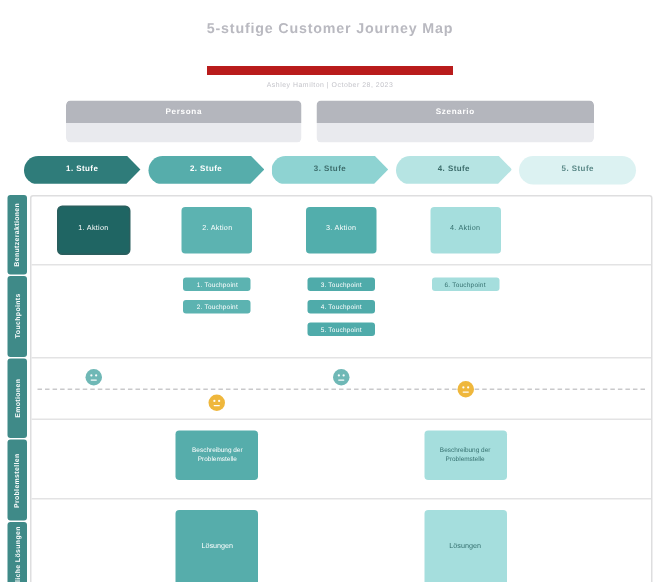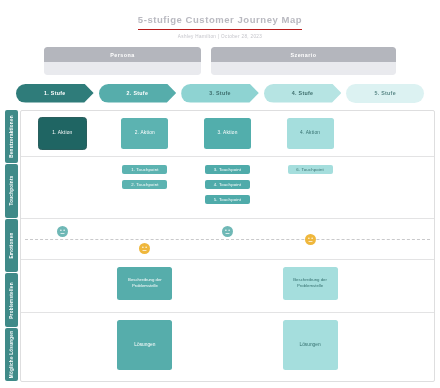--- a/index.html
+++ b/index.html
@@ -19,23 +19,23 @@
   
   .title-block {
     padding-top: 9px;
     text-align: center;
   }
   .doc-title {
     font-size: 9.5px;
     letter-spacing: 0.55px;
     color: #b9b9c0;
     font-weight: bold;
-    padding-bottom: 4px;
+    padding-bottom: 19px;
     display: inline-block;
-    border-bottom: 1px solid #b91c1c;
+    border-bottom: 6px solid #b91c1c;
     line-height: 11px;
   }
   .doc-subtitle {
     font-size: 4.6px;
     color: #c3c3c9;
     letter-spacing: 0.35px;
     margin-top: 4px;
     line-height: 6px;
   }
 

